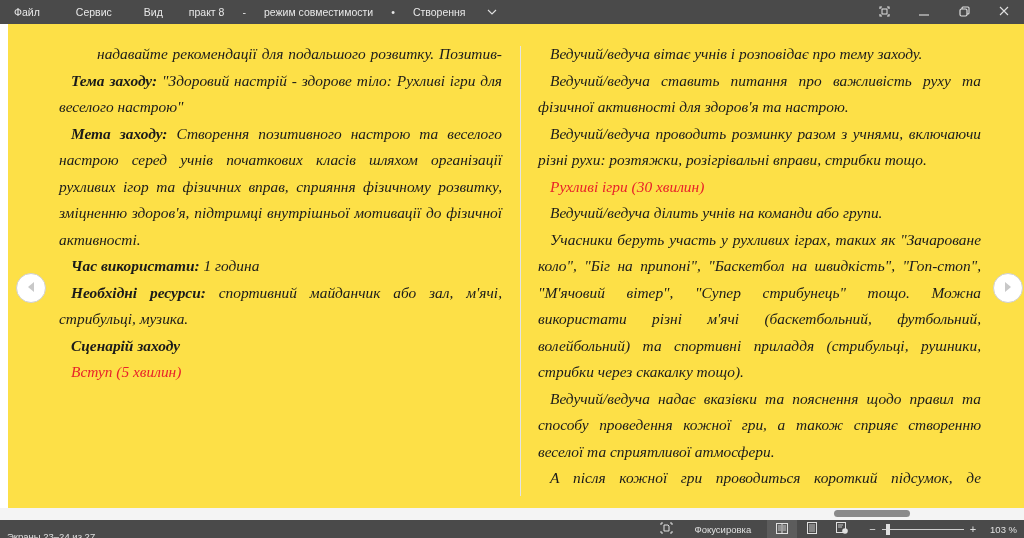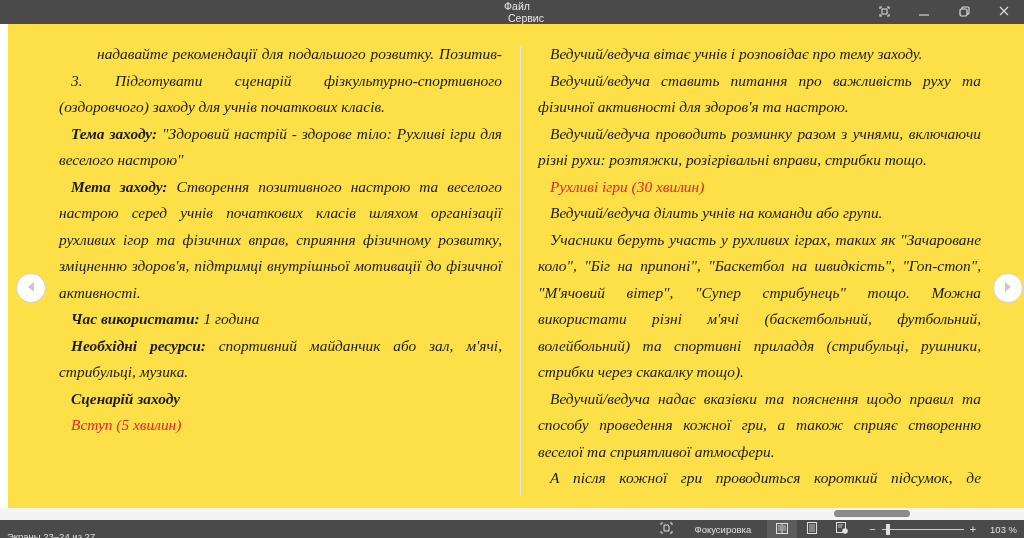--- a/index.html
+++ b/index.html
@@ -1,19 +1,19 @@
 <!DOCTYPE html>
 <html><head>
 <meta charset="utf-8">
 <style>
   * { box-sizing: border-box; margin: 0; padding: 0; }
   html, body { width: 1024px; height: 538px; overflow: hidden; background: #ffffff; }
   body { font-family: "Liberation Sans", sans-serif; position: relative; }
 
-  .titlebar { position: absolute; left: 0; top: 0; width: 1024px; height: 24px; background: #4a4a4a; color: #e8e8e8; font-size: 10.5px; display: flex; align-items: center; flex-direction: column; }
+  .titlebar { position: absolute; left: 0; top: 0; width: 1024px; height: 24px; background: #4a4a4a; color: #e8e8e8; font-size: 10.5px; display: flex; align-items: center; }
   .menu-item { padding: 0 0 0 14px; margin-right: 4px; cursor: default; }
   .menu-item.first { padding-left: 14px; }
   .doc-title { margin-left: 22px; display: flex; align-items: center; gap: 18px; }
   .doc-title .chev { font-size: 9px; margin-left: 3px; }
   .win-controls { position: absolute; right: 0; top: 0; height: 24px; display: flex; align-items: center; }
   .win-btn { width: 40px; height: 24px; display: flex; align-items: center; justify-content: center; color: #e0e0e0; }
 
   .page-area { position: absolute; left: 8px; top: 24px; width: 1024px; height: 484px; background: #fde047; font-style: italic; }
   .column { position: absolute; top: 17px; font-family: "Liberation Serif", serif; font-size: 15.4px; color: #1a1a1a; line-height: 26.5px; }
   .col-left { left: 51px; width: 443px; }
@@ -49,21 +49,21 @@
 
 <div class="titlebar">
   <span class="menu-item first">Файл</span>
   <span class="menu-item" style="margin-left:18px;">Сервис</span>
   <span class="menu-item" style="margin-left:14px;">Вид</span>
   <div class="doc-title">
     <span>практ 8</span>
     <span>-</span>
     <span>режим совместимости</span>
     <span>•</span>
-    <span>Зачароване</span>
+    <span>Створення</span>
     <span class="chev">
       <svg width="10" height="6" viewBox="0 0 10 6">
           <path d="M1 1 L5 5 L9 1" stroke="#e0e0e0" stroke-width="1.1" fill="none"></path>
         </svg>
     </span>
   </div>
   <div class="win-controls">
     <div class="win-btn">
       <span>
         <svg width="11" height="11" viewBox="0 0 11 11">
@@ -96,21 +96,20 @@
     </div>
   </div>
 </div>
 
 <div class="page-area">
 
   <div class="column col-left">
     <div class="para indented">
       <span class="line" style="text-align:justify; text-align-last:justify;">надавайте рекомендації для подальшого розвитку. Позитив-</span>
     </div>
-    <p class="para">3. Підготувати сценарій фізкультурно-спортивного (оздоровчого) заходу для учнів початкових класів.</p>
     <p class="para"><b>Тема заходу:</b><span> "Здоровий настрій - здорове тіло: Рухливі ігри для веселого настрою"</span></p>
     <p class="para"><b>Мета заходу:</b><span> Створення позитивного настрою та веселого настрою серед учнів початкових класів шляхом організації рухливих ігор та фізичних вправ, сприяння фізичному розвитку, зміцненню здоров'я, підтримці внутрішньої мотивації до фізичної активності.</span></p>
     <p class="para"><b>Час використати:</b><span> 1 година</span></p>
     <p class="para"><b>Необхідні ресурси:</b><span> спортивний майданчик або зал, м'ячі, стрибульці, музика.</span></p>
     <p class="para"><b>Сценарій заходу</b></p>
     <p class="para red">Вступ (5 хвилин)</p>
   </div>
 
   <div class="divider"></div>
 

